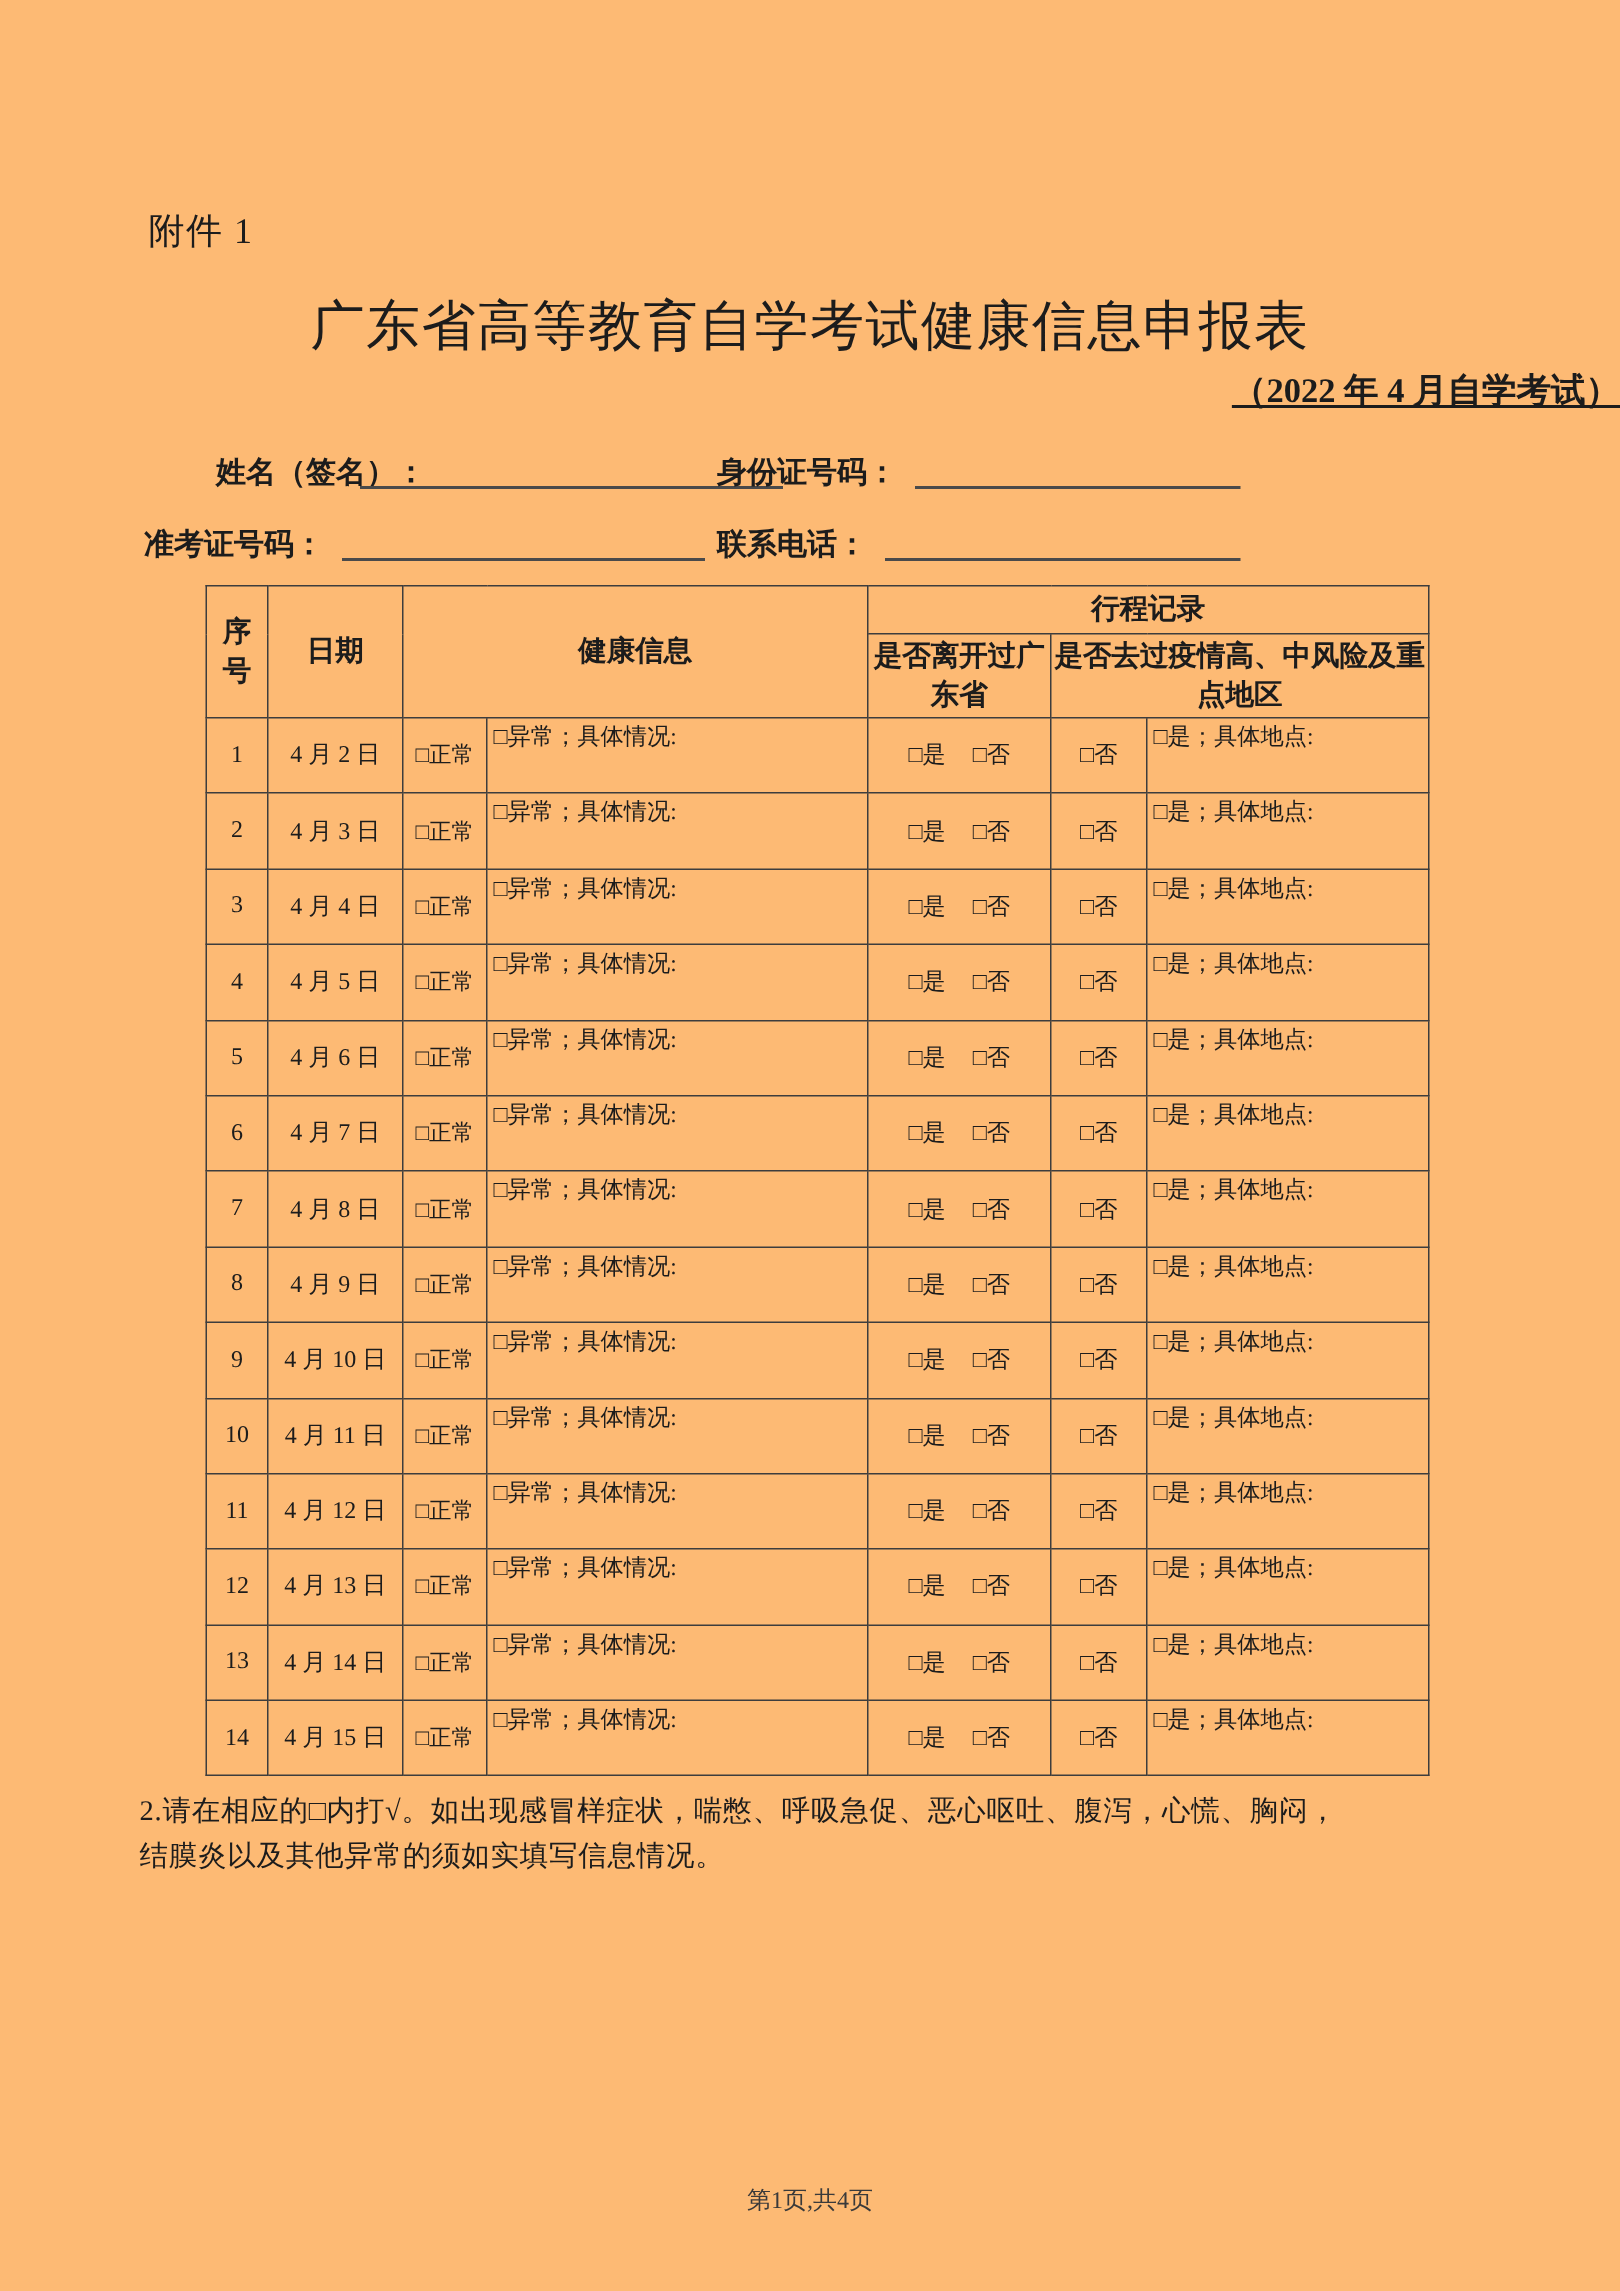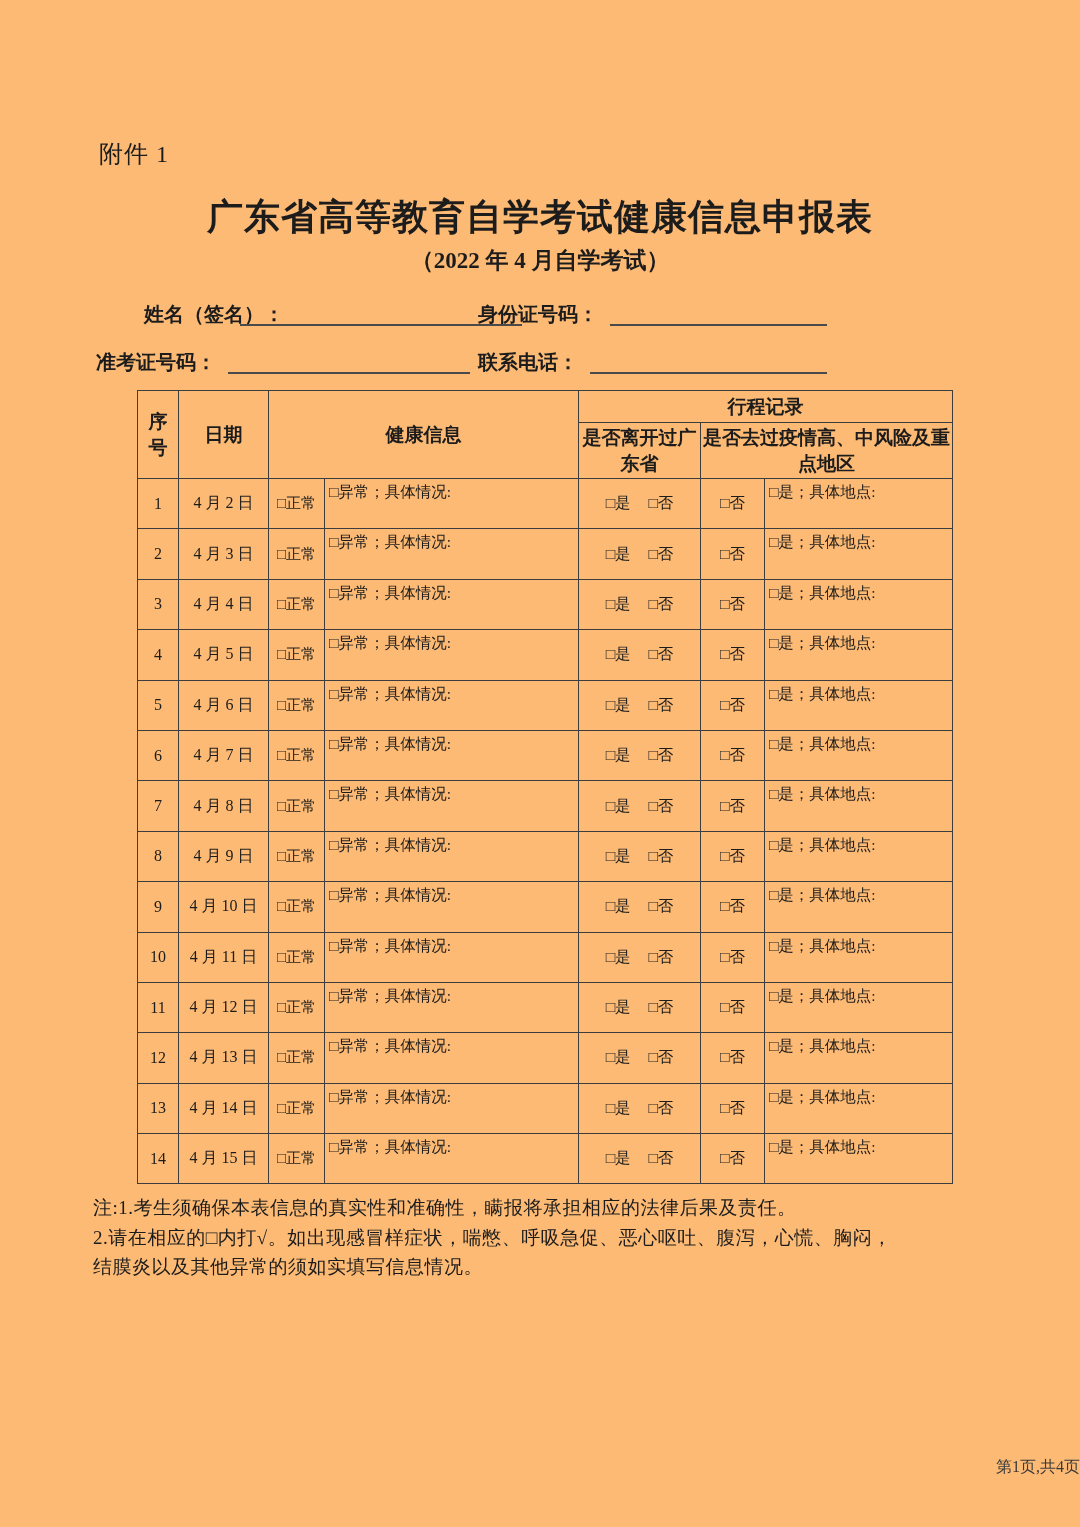--- a/index.html
+++ b/index.html
@@ -21,30 +21,31 @@
     left:99px; top:138px;
     font-size:24px;
     letter-spacing:1px;
   }
   .title{
     position:absolute;
     left:0; top:193px;
     width:1080px;
     text-align:center;
     font-size:36px;
-    font-weight:700;
+    font-weight:400;
     letter-spacing:1px;
   }
   .subtitle{
     position:absolute;
     left:0; top:245px;
     width:1080px;
-    text-align:center;
+    text-align:right;
     font-size:23px;
     font-weight:700;
+    text-decoration:underline;
   }
   .f-label{
     position:absolute;
     font-size:20px;
     font-weight:700;
     white-space:nowrap;
   }
   .uline{
     position:absolute;
     height:21px;
@@ -111,21 +112,21 @@
   .note-line{
     font-size:19px;
     line-height:29.5px;
     white-space:nowrap;
     letter-spacing:0.5px;
   }
   .footer{
     position:absolute;
     left:0; top:1457px;
     width:1080px;
-    text-align:right;
+    text-align:center;
     font-size:16px;
     color:#3a3a3a;
   }
 </style>
 </head>
 <body>
 
 <div class="page">
 
   <div class="attachment">附件 1</div>
@@ -289,20 +290,19 @@
           <td class="c-normal">□正常</td>
           <td class="c-abn">□异常；具体情况:</td>
           <td class="c-leave"><span>□是</span><span>□否</span></td>
           <td class="c-riskno">□否</td>
           <td class="c-riskyes">□是；具体地点:</td>
         </tr>
       </tbody>
   </table>
 
   <div class="notes">
-      <div class="note-line">注:1.考生须确保本表信息的真实性和准确性，瞒报将承担相应的法律后果及责任。</div>
       <div class="note-line">2.请在相应的□内打√。如出现感冒样症状，喘憋、呼吸急促、恶心呕吐、腹泻，心慌、胸闷，</div>
       <div class="note-line">结膜炎以及其他异常的须如实填写信息情况。</div>
     </div>
 
   <div class="footer">第1页,共4页</div>
 
 </div>
 
 </body></html>

